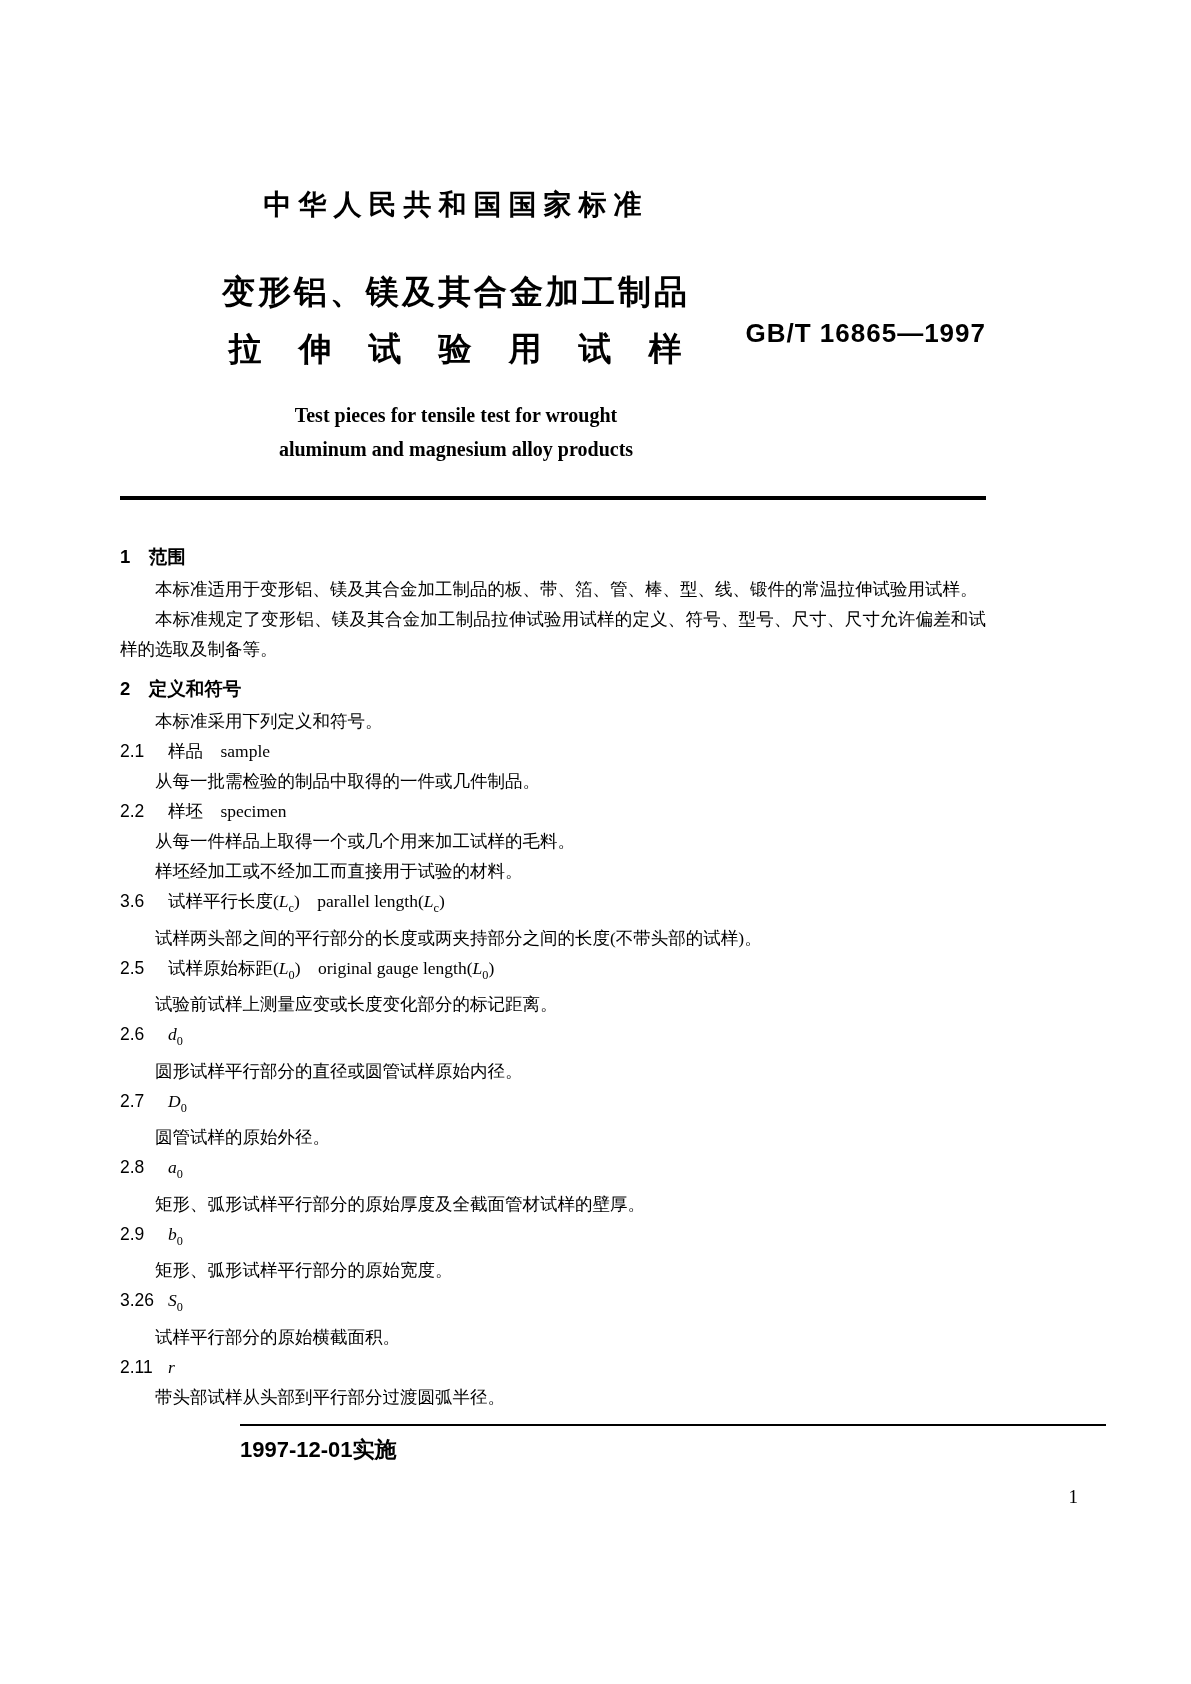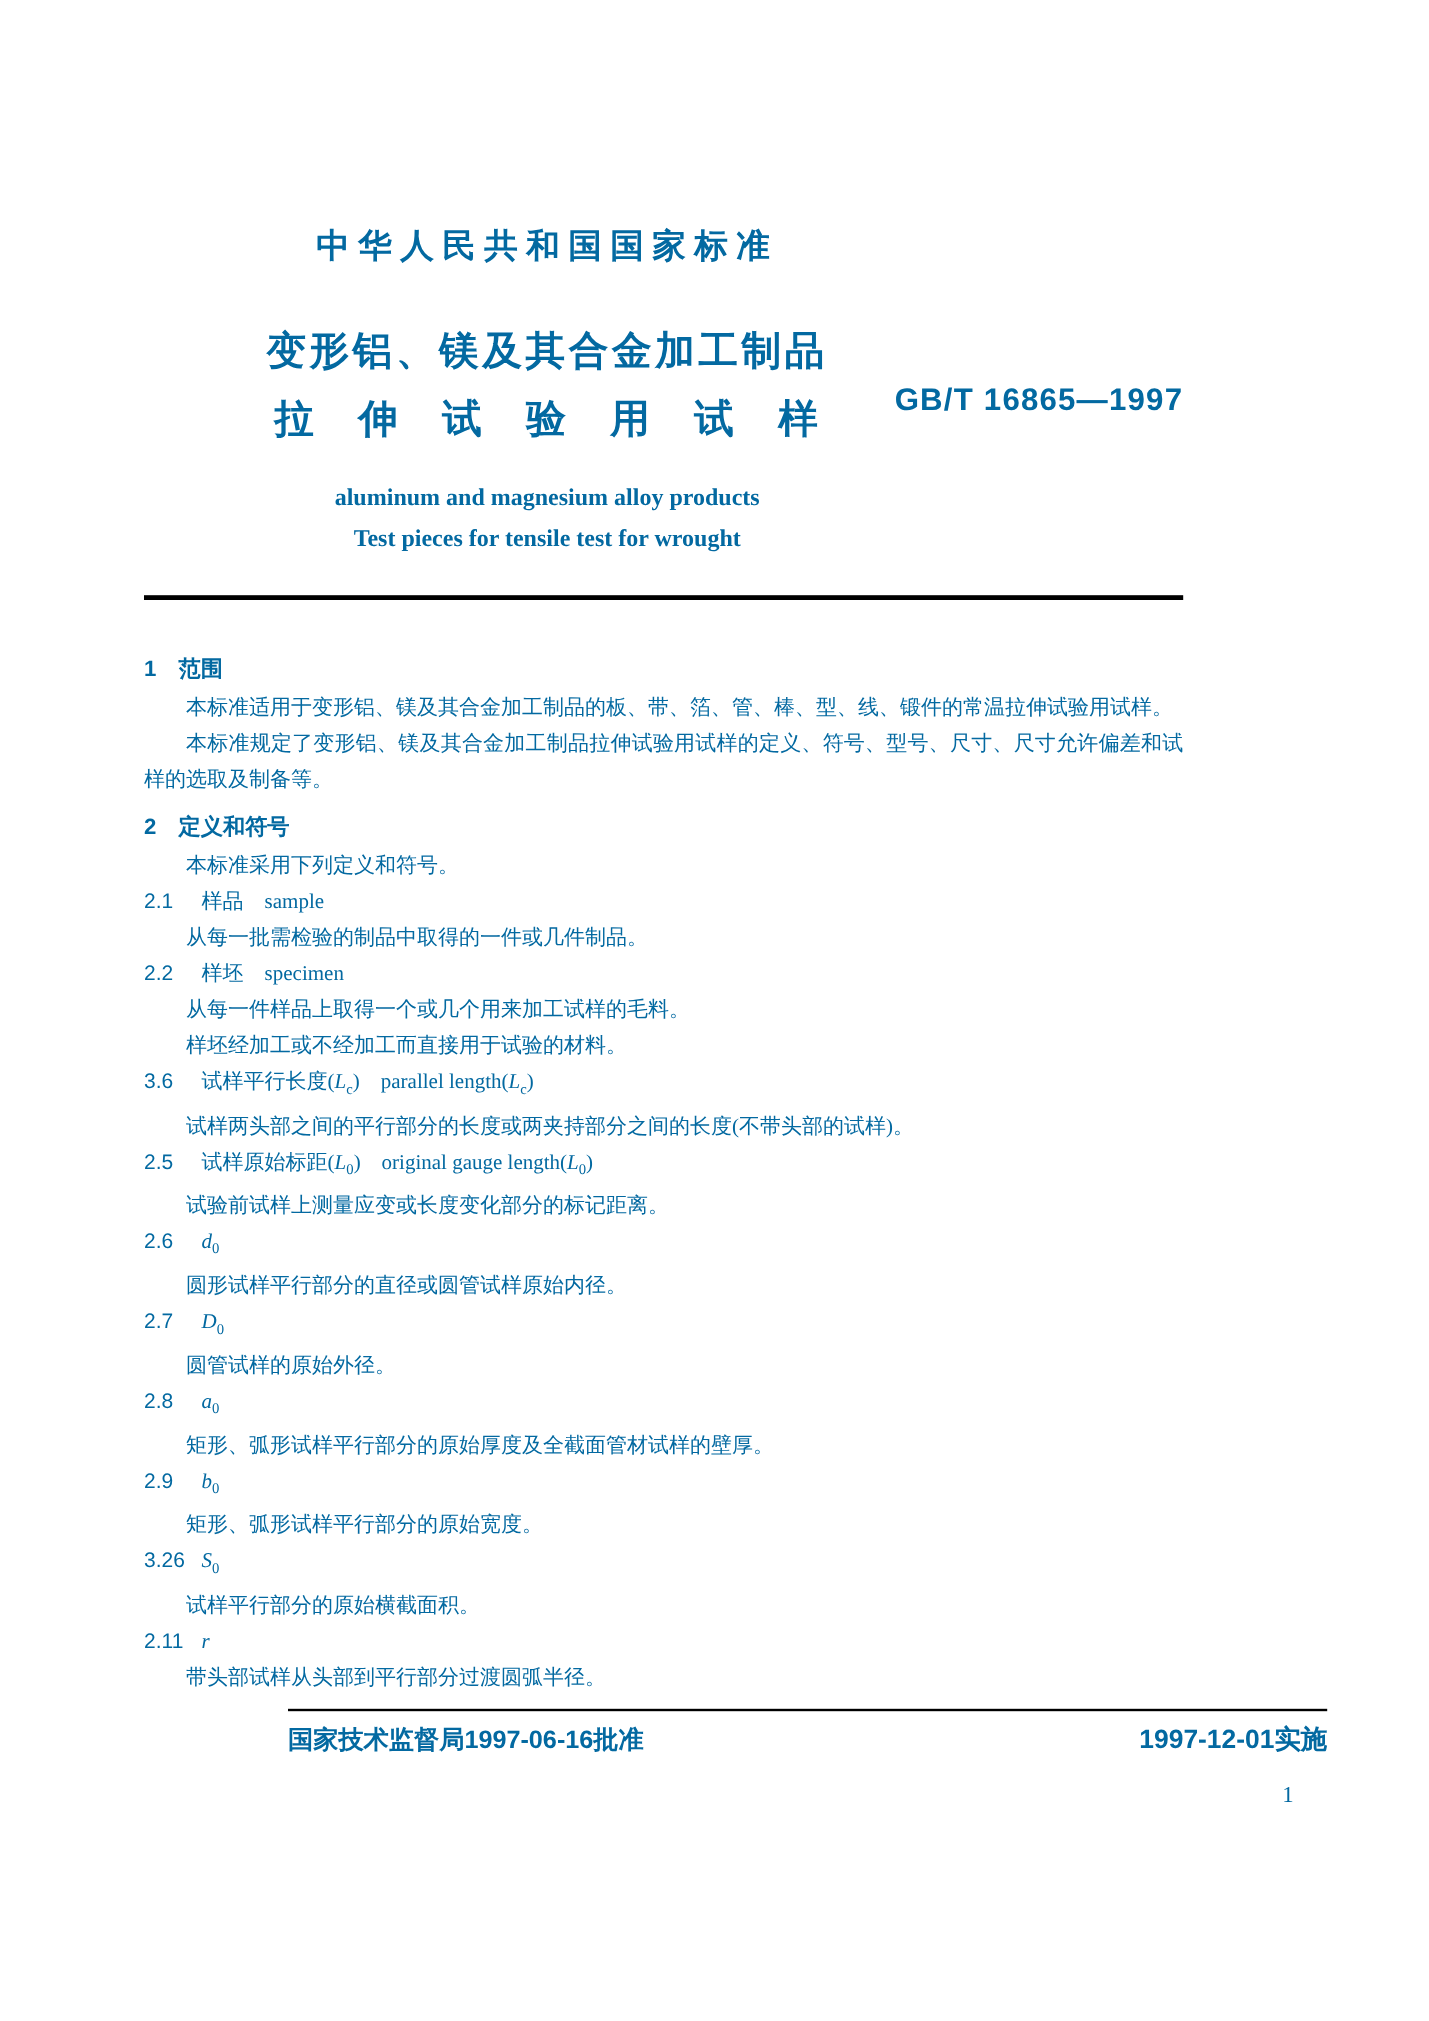--- a/index.html
+++ b/index.html
@@ -4,21 +4,21 @@
 <style>
   * { margin: 0; padding: 0; box-sizing: border-box; }
   html, body { background: #ffffff; }
   body { font-family: "Liberation Serif", serif; }
 
   .page {
     position: relative;
     width: 1191px;
     height: 1684px;
     background: #ffffff;
-    color: #0369a1;
+    color: #000000;
     overflow: hidden;
   }
   .content {
     position: absolute;
     left: 120px;
     top: 0;
     width: 866px;
     height: 100%;
   }
 
@@ -115,22 +115,22 @@
 
 <div class="page">
   <div class="content">
 
     <div class="header">
       <div class="title-col">
         <div class="std-label">中华人民共和国国家标准</div>
         <div class="cn-title1">变形铝、镁及其合金加工制品</div>
         <div class="cn-title2">拉　伸　试　验　用　试　样</div>
         <div class="en-title">
+          <div>Test pieces for tensile test for wrought</div>
           <div>aluminum and magnesium alloy products</div>
-          <div>Test pieces for tensile test for wrought</div>
         </div>
       </div>
       <div class="std-number">GB/T 16865—1997</div>
       <div class="rule"></div>
     </div>
 
     <div class="doc-body">
 
       <h2 class="sec-heading">1　范围</h2>
       <p class="para">本标准适用于变形铝、镁及其合金加工制品的板、带、箔、管、棒、型、线、锻件的常温拉伸试验用试样。</p>
@@ -189,20 +189,19 @@
       <div class="term">
         <span class="term-num">2.11</span><span class="term-label"><i class="sym">r</i></span>
       </div>
       <p class="def">带头部试样从头部到平行部分过渡圆弧半径。</p>
 
     </div>
 
     <div class="footer">
       <div class="footer-rule"></div>
       <div class="footer-row">
-        <span class="footer-approval">国家技术监督局1997-06-16批准</span>
         <span class="footer-impl">1997-12-01实施</span>
       </div>
       <div class="page-num">1</div>
     </div>
 
   </div>
 </div>
 
 </body></html>

